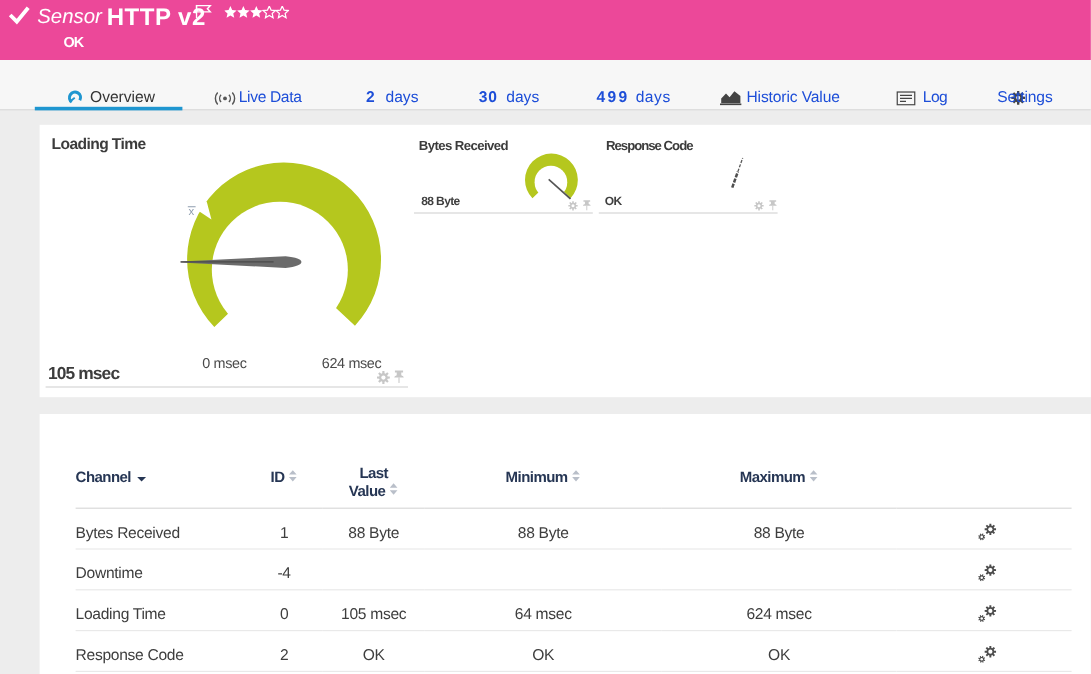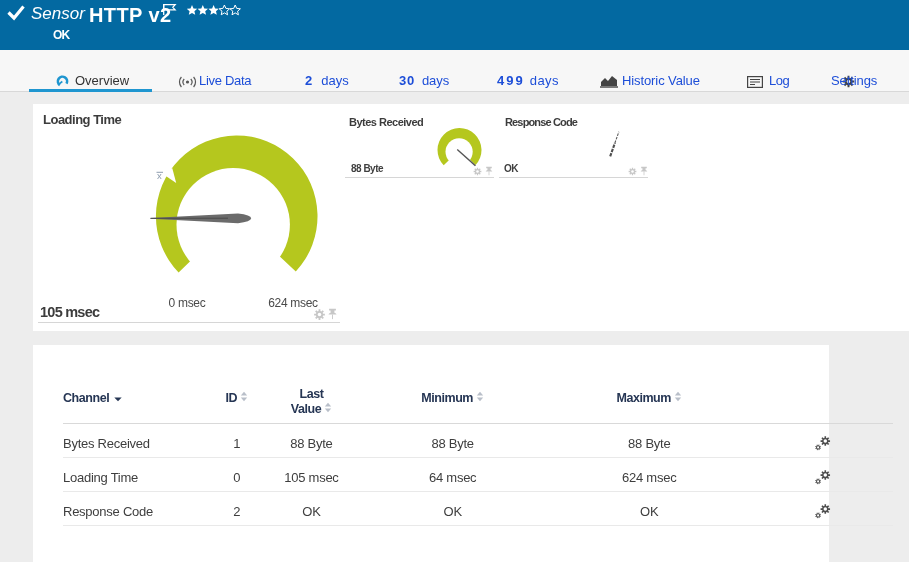--- a/index.html
+++ b/index.html
@@ -1,19 +1,19 @@
 <!DOCTYPE html>
 <html><head><meta charset="utf-8"><style>
 *{margin:0;padding:0;box-sizing:border-box}
 body{width:909px;height:562px;background:#ededed;font-family:"Liberation Sans",sans-serif;position:relative;overflow:hidden}
-.hdr{position:absolute;left:0;top:0;width:909px;height:50px;background:#0369a1}
+.hdr{position:absolute;left:0;top:0;width:909px;height:50px;background:#ec4899}
 .tabbar{position:absolute;left:0;top:50px;width:909px;height:42px;background:#f7f7f7;border-bottom:1px solid #d8d8d8}
 .tab{position:absolute;top:73px;font-size:13px;letter-spacing:-0.45px;color:#1d4ed8;white-space:nowrap}
 .card1{position:absolute;left:33px;top:104px;width:876px;height:227px;background:#fff}
-.card2{position:absolute;left:33px;top:345px;width:796px;height:217px;background:#fff}
+.card2{position:absolute;left:33px;top:345px;width:876px;height:217px;background:#fff}
 .ptitle{position:absolute;font-size:13px;font-weight:bold;color:#3c3c3c;letter-spacing:-0.5px}
 .pval{position:absolute;font-size:10px;font-weight:bold;color:#3f3f3f;letter-spacing:-0.5px}
 .pline{position:absolute;height:1px;background:#d6d6d6}
 table{border-collapse:collapse;position:absolute;left:30px;top:30px;width:830px;table-layout:fixed}
 th{font-size:12.5px;color:#263654;font-weight:bold;letter-spacing:-0.45px;vertical-align:middle;height:48px;border-bottom:1px solid #d9d9d9;line-height:15px}
 td{font-size:13px;color:#3e3e3e;letter-spacing:-0.25px;height:34px;padding-top:6px;border-bottom:1px solid #e9e9e9;vertical-align:middle;box-sizing:border-box}
 .r{text-align:center}.l{text-align:left}
 </style></head><body>
 
 <svg width="0" height="0" style="position:absolute">
@@ -173,20 +173,35 @@
           <td>
             <div style="text-align:right;padding-right:62px;font-size:0"><svg width="17" height="16" viewBox="0 0 17 16">
                 <use href="#gp8" fill="#4d4d4d" transform="translate(11.3,6.1) scale(1.08)"></use>
                 <circle cx="11.3" cy="6.1" r="1.75" fill="#fff"></circle>
                 <use href="#gp8" fill="#4d4d4d" transform="translate(4.1,12.4) scale(0.66) rotate(20)"></use>
                 <circle cx="4.1" cy="12.4" r="1.05" fill="#fff"></circle>
               </svg></div>
           </td>
         </tr>
     <tr>
+          <td class="l">Downtime</td>
+          <td class="r">-4</td>
+          <td class="r"></td>
+          <td class="r"></td>
+          <td class="r"></td>
+          <td>
+            <div style="text-align:right;padding-right:62px;font-size:0"><svg width="17" height="16" viewBox="0 0 17 16">
+                <use href="#gp8" fill="#4d4d4d" transform="translate(11.3,6.1) scale(1.08)"></use>
+                <circle cx="11.3" cy="6.1" r="1.75" fill="#fff"></circle>
+                <use href="#gp8" fill="#4d4d4d" transform="translate(4.1,12.4) scale(0.66) rotate(20)"></use>
+                <circle cx="4.1" cy="12.4" r="1.05" fill="#fff"></circle>
+              </svg></div>
+          </td>
+        </tr>
+    <tr>
           <td class="l">Loading Time</td>
           <td class="r">0</td>
           <td class="r">105 msec</td>
           <td class="r">64 msec</td>
           <td class="r">624 msec</td>
           <td>
             <div style="text-align:right;padding-right:62px;font-size:0"><svg width="17" height="16" viewBox="0 0 17 16">
                 <use href="#gp8" fill="#4d4d4d" transform="translate(11.3,6.1) scale(1.08)"></use>
                 <circle cx="11.3" cy="6.1" r="1.75" fill="#fff"></circle>
                 <use href="#gp8" fill="#4d4d4d" transform="translate(4.1,12.4) scale(0.66) rotate(20)"></use>

